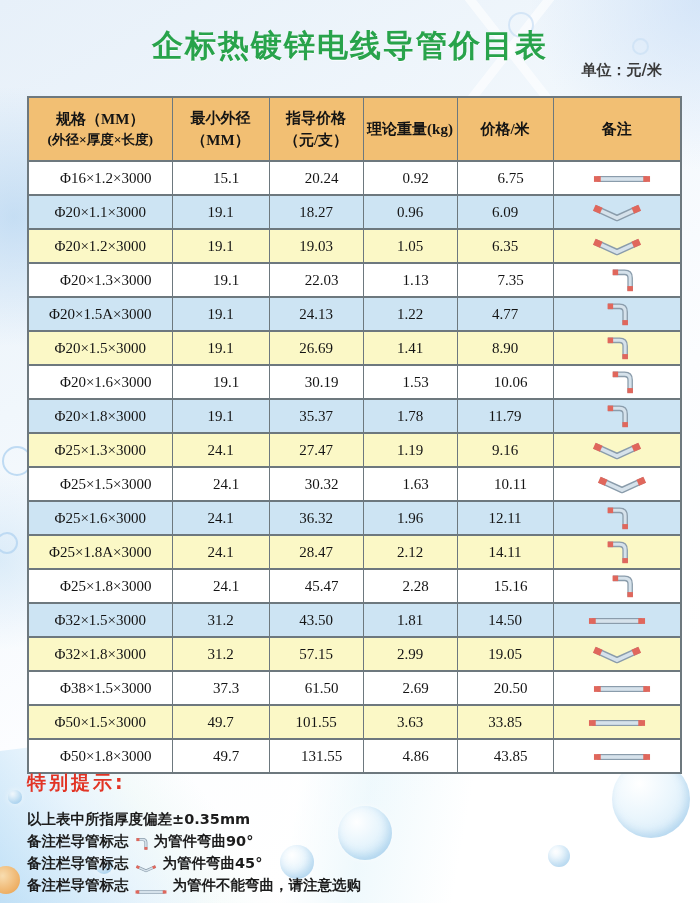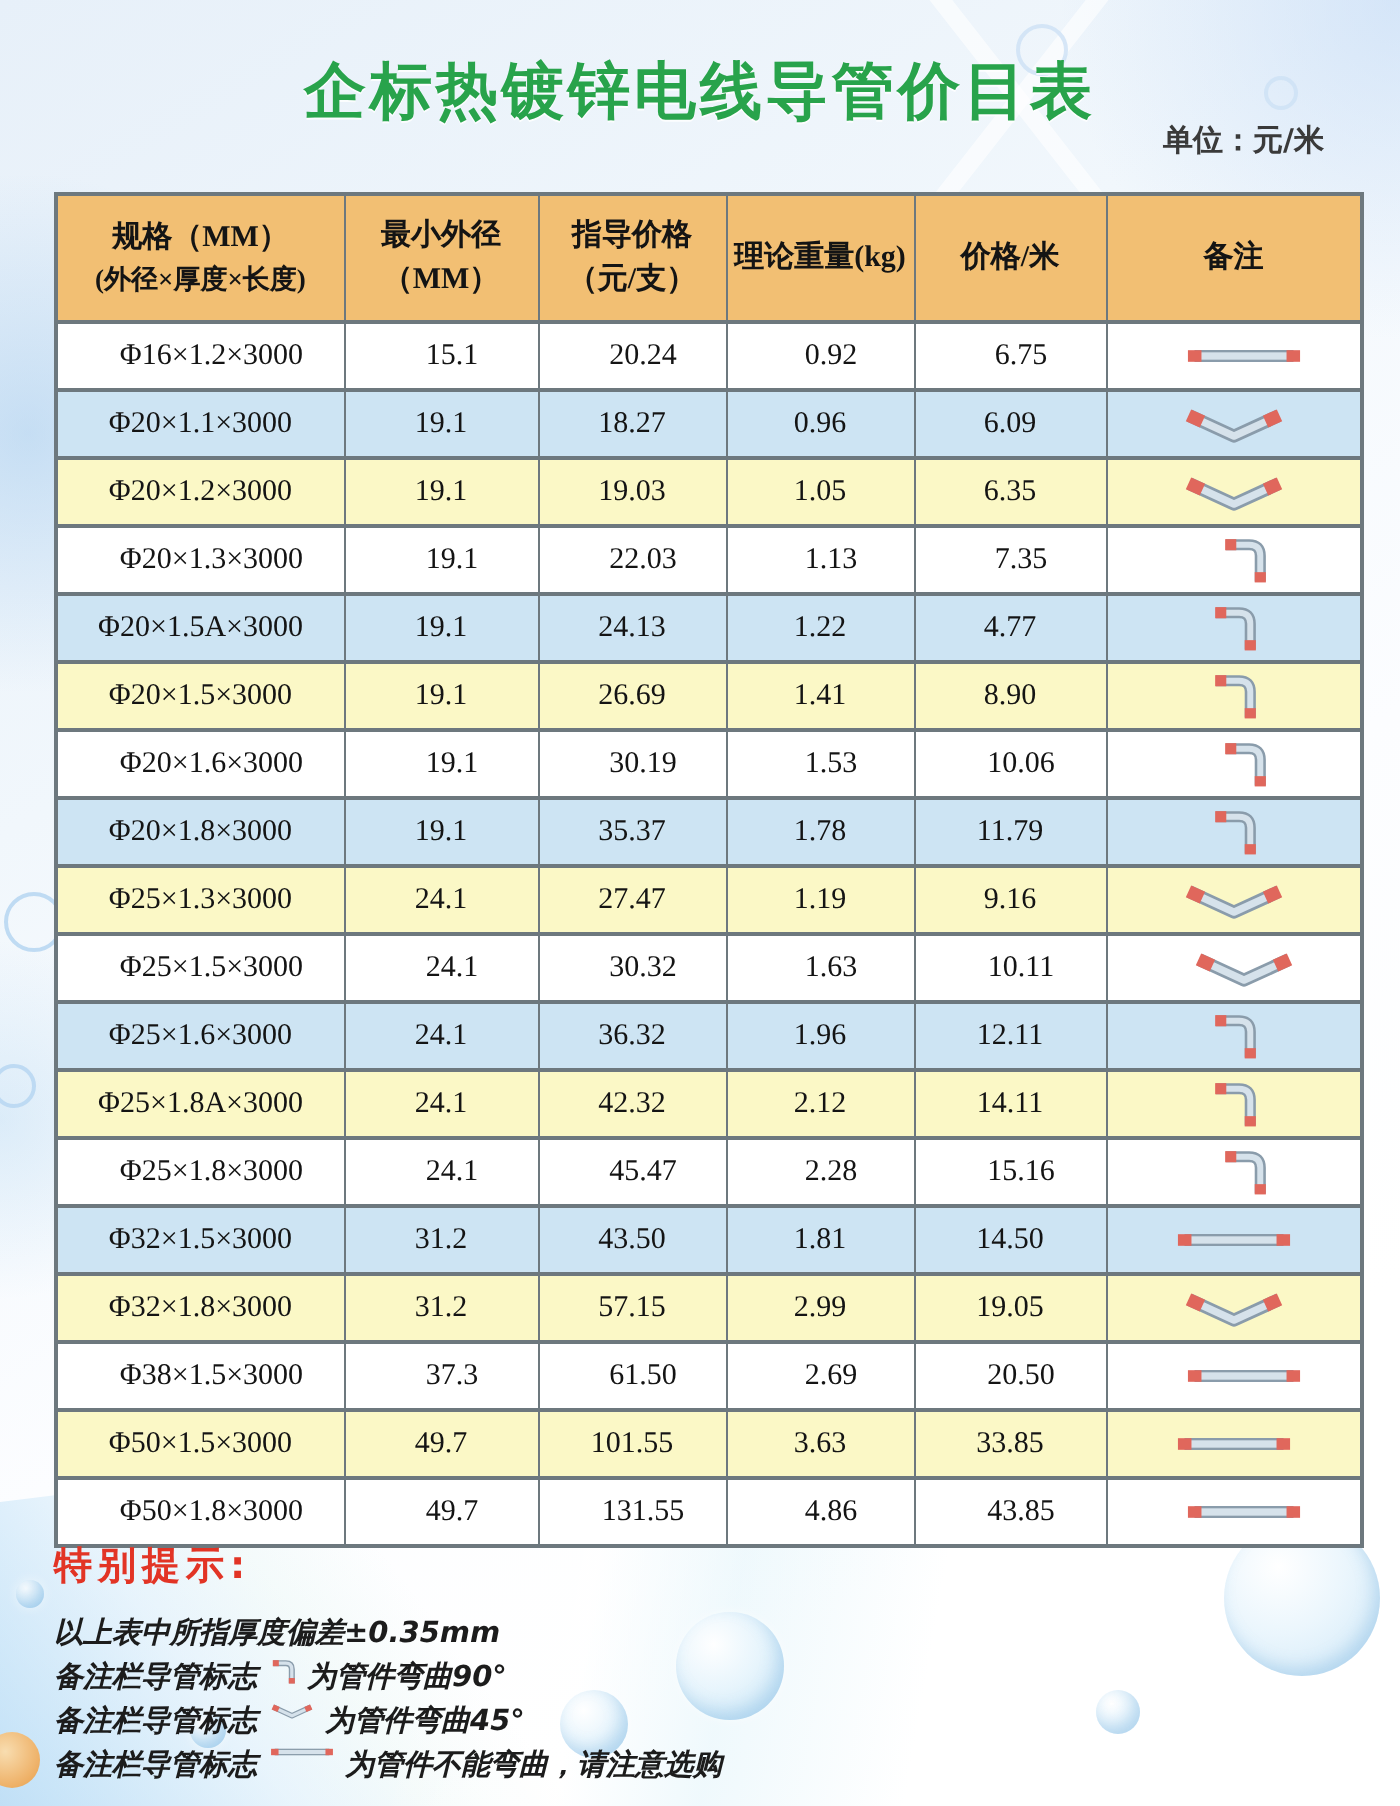--- a/index.html
+++ b/index.html
@@ -92,22 +92,22 @@
   .remark-cell svg.straight { width:58px; height:10px; }
   .remark-cell svg.bend45   { width:52px; height:19px; }
   .remark-cell svg.bend90   { width:24px; height:27px; }
   
   .notes { position:absolute; left:27px; top:770px; width:460px; }
   .notes-heading {
     color:var(--note-red); font-size:19px; font-weight:bold; letter-spacing:3px;
     font-family:"DejaVu Sans", sans-serif; margin:0 0 11px 0;
   }
   .note-line {
-    display:flex; align-items:flex-start; height:22px; font-size:14.5px; font-weight:600;
-    color:#1c1c1c; font-family:"DejaVu Sans", sans-serif;font-style:italic;
+    display:flex; align-items:flex-end; height:22px; font-size:14.5px; font-weight:600;
+    color:#1c1c1c; font-family:"DejaVu Sans", sans-serif;
   }
   .note-icon { display:inline-flex; align-items:center; margin:0 6px; }
   .note-icon:empty { display:none; }
   .note-icon svg.straight { width:32px; height:6px; }
   .note-icon svg.bend45   { width:22px; height:9px; }
   .note-icon svg.bend90   { width:13px; height:14px; }
 </style>
 </head>
 <body>
 
@@ -306,21 +306,21 @@
     <td class="remark-cell"><span><svg class="pipe bend90" viewBox="0 0 28 30">
     <path d="M3.5 5.5 H17 Q23.5 5.5 23.5 12 V27" fill="none" stroke="#8a9cab" stroke-width="6.5"></path>
     <path d="M3.5 5.5 H17 Q23.5 5.5 23.5 12 V27" fill="none" stroke="#d6e2eb" stroke-width="3.5"></path>
     <path d="M3 5.5 H9.5" stroke="#e0675c" stroke-width="6.5"></path>
     <path d="M23.5 21.5 V27.5" stroke="#e0675c" stroke-width="6.5"></path>
               </svg></span></td>
   </tr>
         <tr class="band-yellow">
     <td>Φ25×1.8A×3000</td>
     <td>24.1</td>
-    <td>42.32</td>
+    <td>28.47</td>
     <td>2.12</td>
     <td>14.11</td>
     <td class="remark-cell"><span><svg class="pipe bend90" viewBox="0 0 28 30">
     <path d="M3.5 5.5 H17 Q23.5 5.5 23.5 12 V27" fill="none" stroke="#8a9cab" stroke-width="6.5"></path>
     <path d="M3.5 5.5 H17 Q23.5 5.5 23.5 12 V27" fill="none" stroke="#d6e2eb" stroke-width="3.5"></path>
     <path d="M3 5.5 H9.5" stroke="#e0675c" stroke-width="6.5"></path>
     <path d="M23.5 21.5 V27.5" stroke="#e0675c" stroke-width="6.5"></path>
               </svg></span></td>
   </tr>
         <tr class="band-white">

